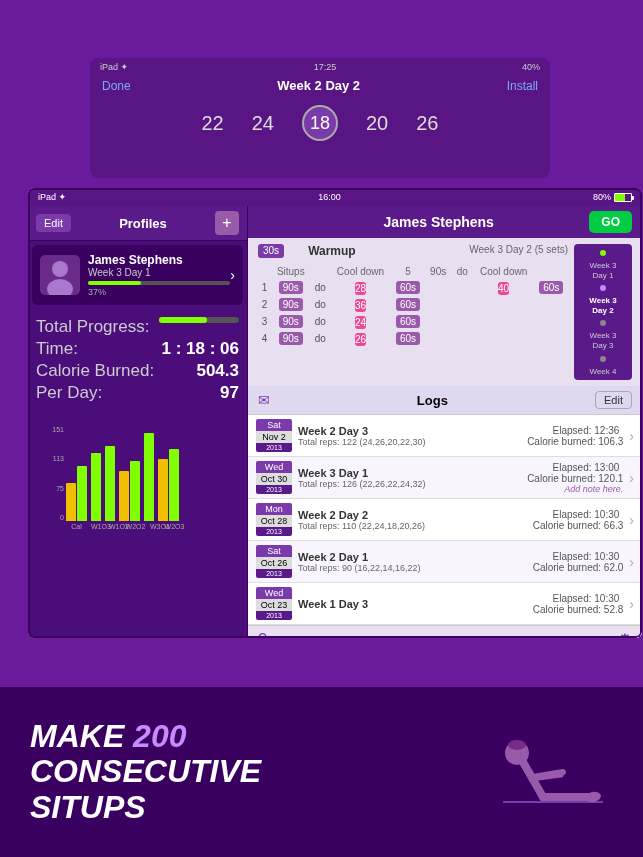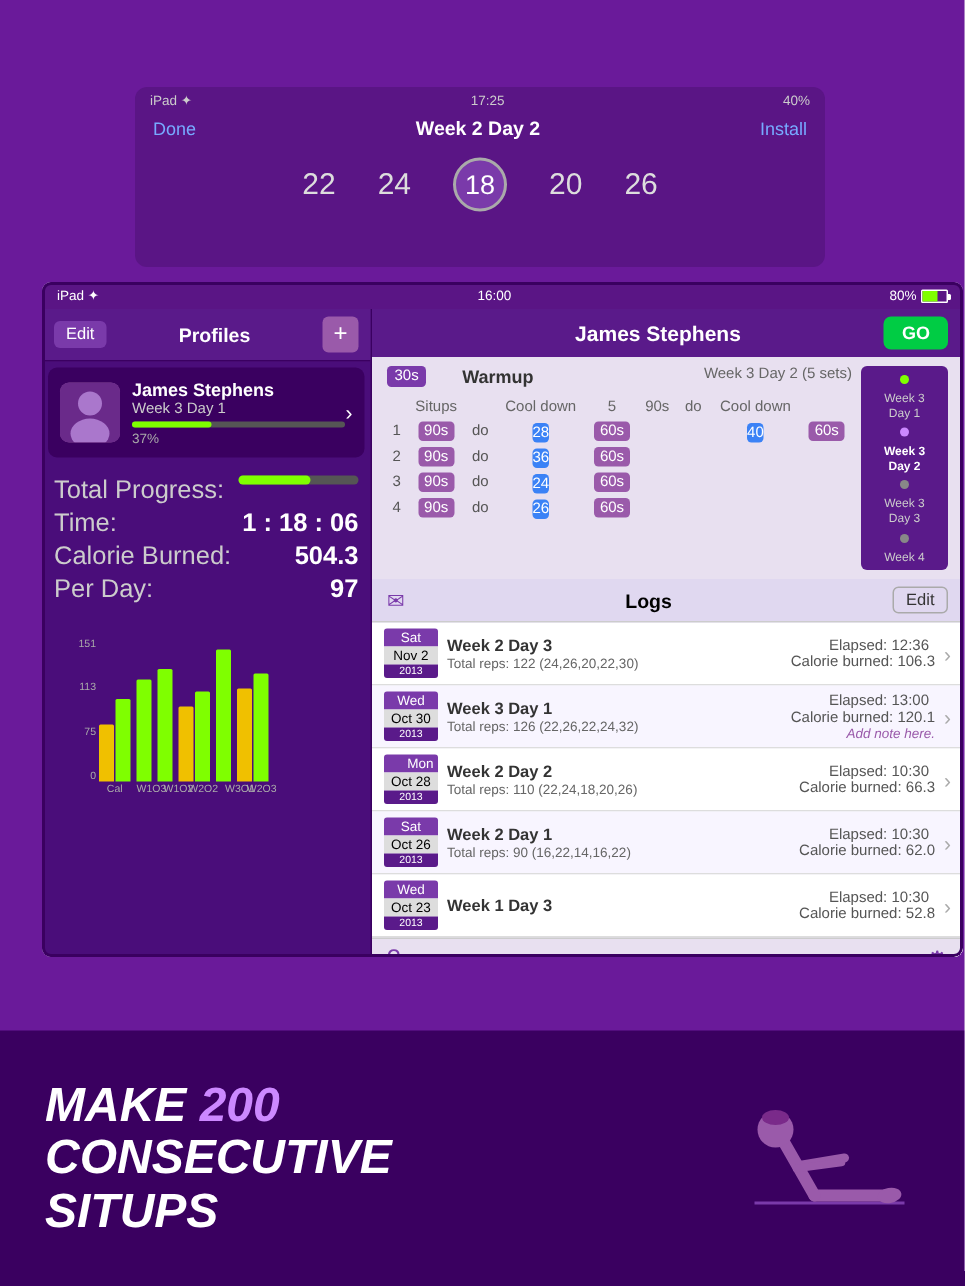--- a/index.html
+++ b/index.html
@@ -322,21 +322,21 @@
     }
     .rep-badge {
       background: #9a5aaa;
       color: white;
       border-radius: 3px;
       padding: 1px 4px;
       font-size: 10px;
       display: inline-block;
     }
     .rep-num {
-      background: #3b82f6;
+      background: #ec4899;
       color: white;
       border-radius: 3px;
       padding: 1px 0;
       font-size: 10px;
     }
     .small-text { color: #555; font-size: 10px; }
 
     
     .side-schedule {
       width: 58px;
@@ -399,21 +399,21 @@
     }
     .log-date-day {
       font-size: 9px;
       color: white;
       border-radius: 2px 2px 0 0;
       padding: 1px 3px;
       text-align: center;
     }
     .log-date-day.sat { background: #7a3aaa; }
     .log-date-day.wed { background: #7a3aaa; }
-    .log-date-day.mon { background: #7a3aaa; text-align: right; }
+    .log-date-day.mon { background: #7a3aaa; }
     .log-date-num {
       font-size: 9px;
       background: #ddd;
       padding: 1px 3px;
       text-align: center;
     }
     .log-date-year {
       font-size: 7px;
       background: #5a1a8a;
       color: white;

